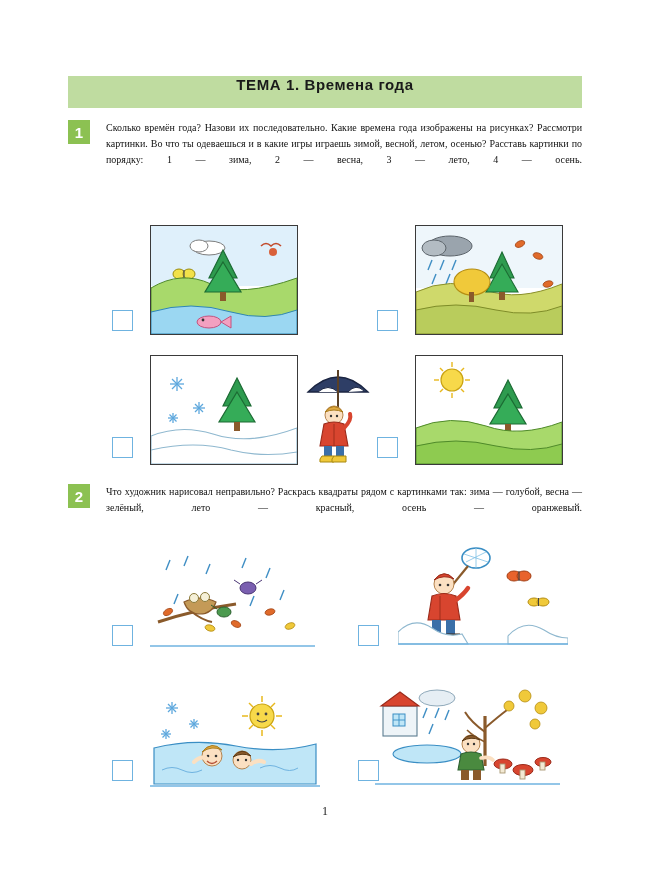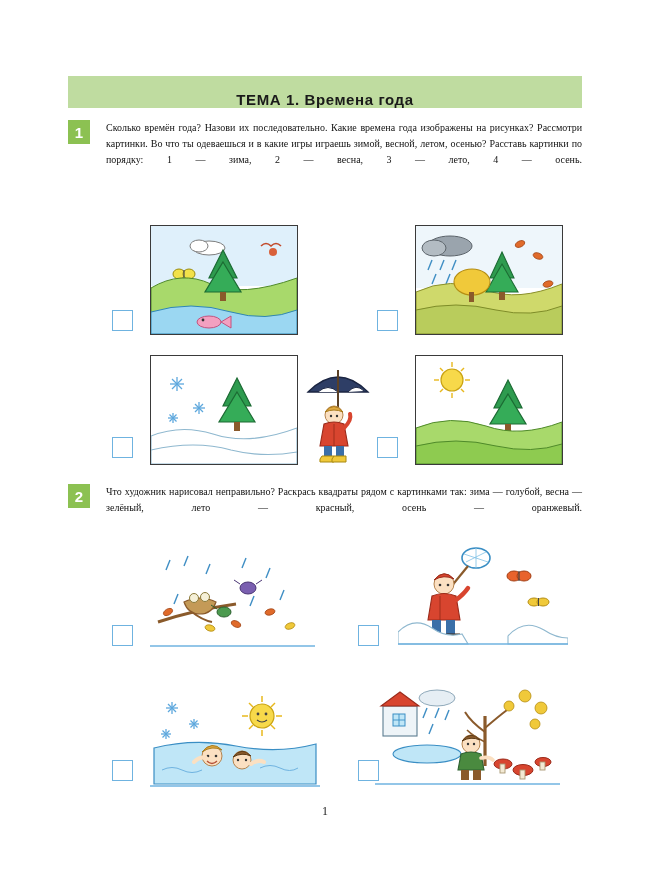--- a/index.html
+++ b/index.html
@@ -23,21 +23,21 @@
     background: #fff;
   }
   .title-bar {
     position: absolute;
     left: 68px;
     top: 76px;
     width: 514px;
     height: 32px;
     background: #bfdca0;
     display: flex;
-    align-items: flex-end;
+    align-items: flex-start;
     justify-content: center;
   }
   .title-bar .title-text {
     font-family: "Liberation Sans", sans-serif;
     font-weight: bold;
     font-size: 15px;
     letter-spacing: 0.6px;
     color: #1a1a1a;
   }
 

